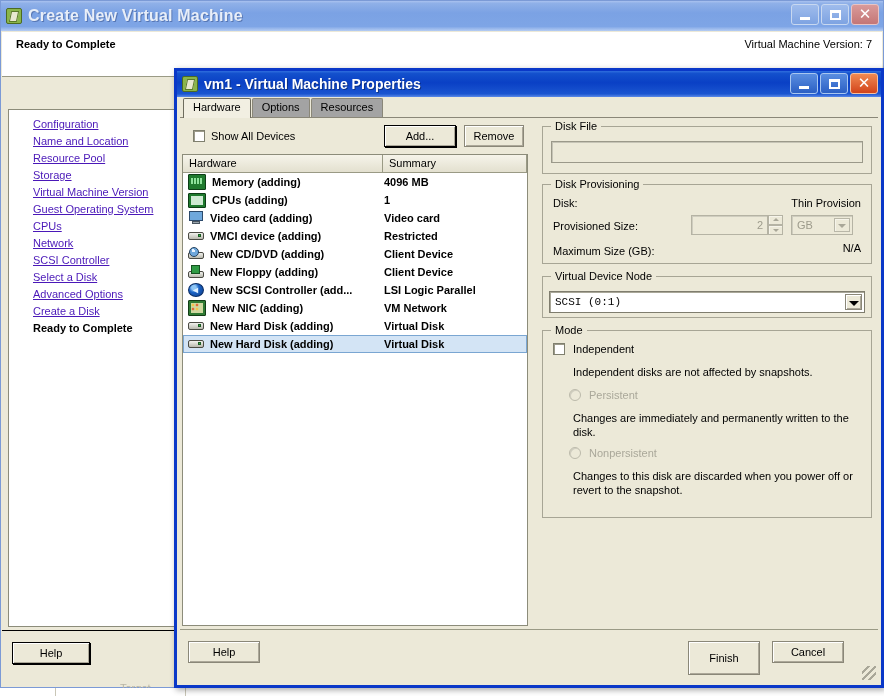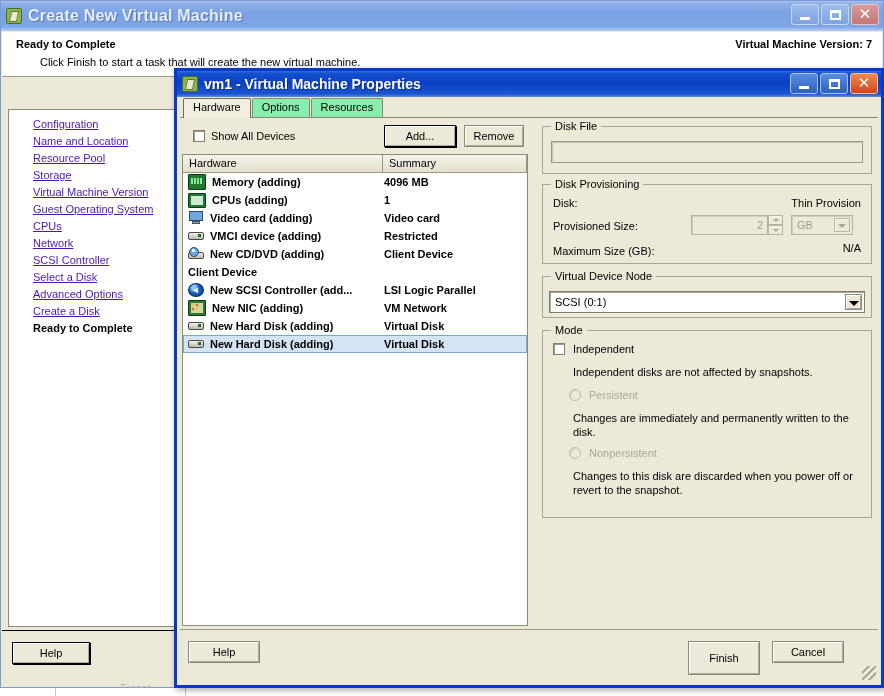--- a/index.html
+++ b/index.html
@@ -64,21 +64,21 @@
   .gl-max { width: 11px; height: 10px; border: 2px solid #fff; border-top-width: 3px; box-sizing: border-box; }
   .gl-close { color: #fff; font-size: 15px; font-weight: bold; line-height: 1; font-family: "DejaVu Sans", sans-serif; }
 
   .outer-header {
     position: absolute; left: 1px; top: 31px; right: 1px; height: 44px;
     background: #ffffff;
     border-bottom: 1px solid #9a9a85;
   }
   .oh-title { position: absolute; left: 14px; top: 6px; font-size: 11px; font-weight: bold; }
   .oh-sub   { position: absolute; left: 38px; top: 24px; font-size: 11px; color: #000; }
-  .oh-ver   { position: absolute; right: 10px; top: 6px; font-size: 11px; font-weight: bold; }
+  .oh-ver   { position: absolute; right: 10px; top: 6px; font-size: 11px; }
 
   .outer-body {
     position: absolute; left: 1px; top: 76px; right: 1px; bottom: 56px;
     background: #ece9d8;
   }
   .nav-panel {
     position: absolute; left: 6px; top: 32px; width: 168px; bottom: 4px;
     background: #ffffff;
     border: 1px solid #8c8c7a;
     box-sizing: border-box;
@@ -150,21 +150,21 @@
   .inner-winbtns { position: absolute; right: 3px; top: 2px; display: flex; gap: 2px; }
 
   .tabstrip {
     position: absolute; left: 3px; top: 27px; right: 3px; height: 20px;
     border-bottom: 1px solid #8a8778;
     display: flex; align-items: flex-end; padding-left: 3px;
     box-sizing: border-box;
   }
   .tab {
     font-size: 11px; padding: 2px 9px 3px 9px; margin-right: 1px;
-    background: #86efac;
+    background: #a3a3a3;
     border: 1px solid #8a8778; border-bottom: none;
     border-radius: 2px 2px 0 0;
     cursor: pointer; line-height: 13px;
   }
   .tab.selected {
     background: #f2efe2; font-weight: normal;
     position: relative; top: 1px; padding-bottom: 4px;
     border-color: #6e6c5e;
   }
 
@@ -362,21 +362,21 @@
     border-left:4px solid transparent; border-right:4px solid transparent;
     border-top:4px solid #a9a798;
   }
 
   .combo {
     position: absolute; left: 6px; right: 6px; top: 14px; height: 22px;
     background: #ffffff; border: 1px solid #7f7d6e;
     box-shadow: inset 1px 1px 0 #a9a798;
     box-sizing: border-box;
     display: flex; align-items: center; padding-left: 5px;
-    font-size: 11px; cursor: pointer;
+    font-size: 11px; cursor: pointer; font-family: Liberation Mono, monospace;
   }
   .combo .arrowbox {
     position: absolute; right: 2px; top: 2px; width: 17px; height: 16px;
     background: #ece9d8; border: 1px solid #8a8778;
     box-shadow: inset 1px 1px 0 #fff, inset -1px -1px 0 #aca899;
     box-sizing: border-box;
   }
   .combo .arrowbox::after {
     content:""; position:absolute; left:3px; top:6px;
     border-left:5px solid transparent; border-right:5px solid transparent;
@@ -427,21 +427,20 @@
             <span class="gl-max"></span>
           </div>
         <div class="winbtn inactive close">
             <span class="gl-close">✕</span>
           </div>
       </div>
     </div>
 
     <div class="outer-header">
       <div class="oh-title">Ready to Complete</div>
-      <div class="oh-sub">Click Finish to start a task that will create the new virtual machine.</div>
       <div class="oh-ver">Virtual Machine Version: 7</div>
     </div>
 
     <div class="outer-body">
       <div class="nav-panel">
         <div class="nav-item">Configuration</div>
         <div class="nav-item">Name and Location</div>
         <div class="nav-item">Resource Pool</div>
         <div class="nav-item">Storage</div>
         <div class="nav-item">Virtual Machine Version</div>
@@ -539,20 +538,24 @@
 
         <div class="hw-row">
           <div class="name">
             <span class="hicon ic-cd"></span>
             <span>New CD/DVD (adding)</span>
           </div>
           <div class="summary">Client Device</div>
         </div>
 
         <div class="hw-row">
+          <div class="name">
+            <span class="hicon ic-floppy"></span>
+            <span>New Floppy (adding)</span>
+          </div>
           <div class="summary">Client Device</div>
         </div>
 
         <div class="hw-row">
           <div class="name">
             <span class="hicon ic-scsi"></span>
             <span>New SCSI Controller (add...</span>
           </div>
           <div class="summary">LSI Logic Parallel</div>
         </div>

